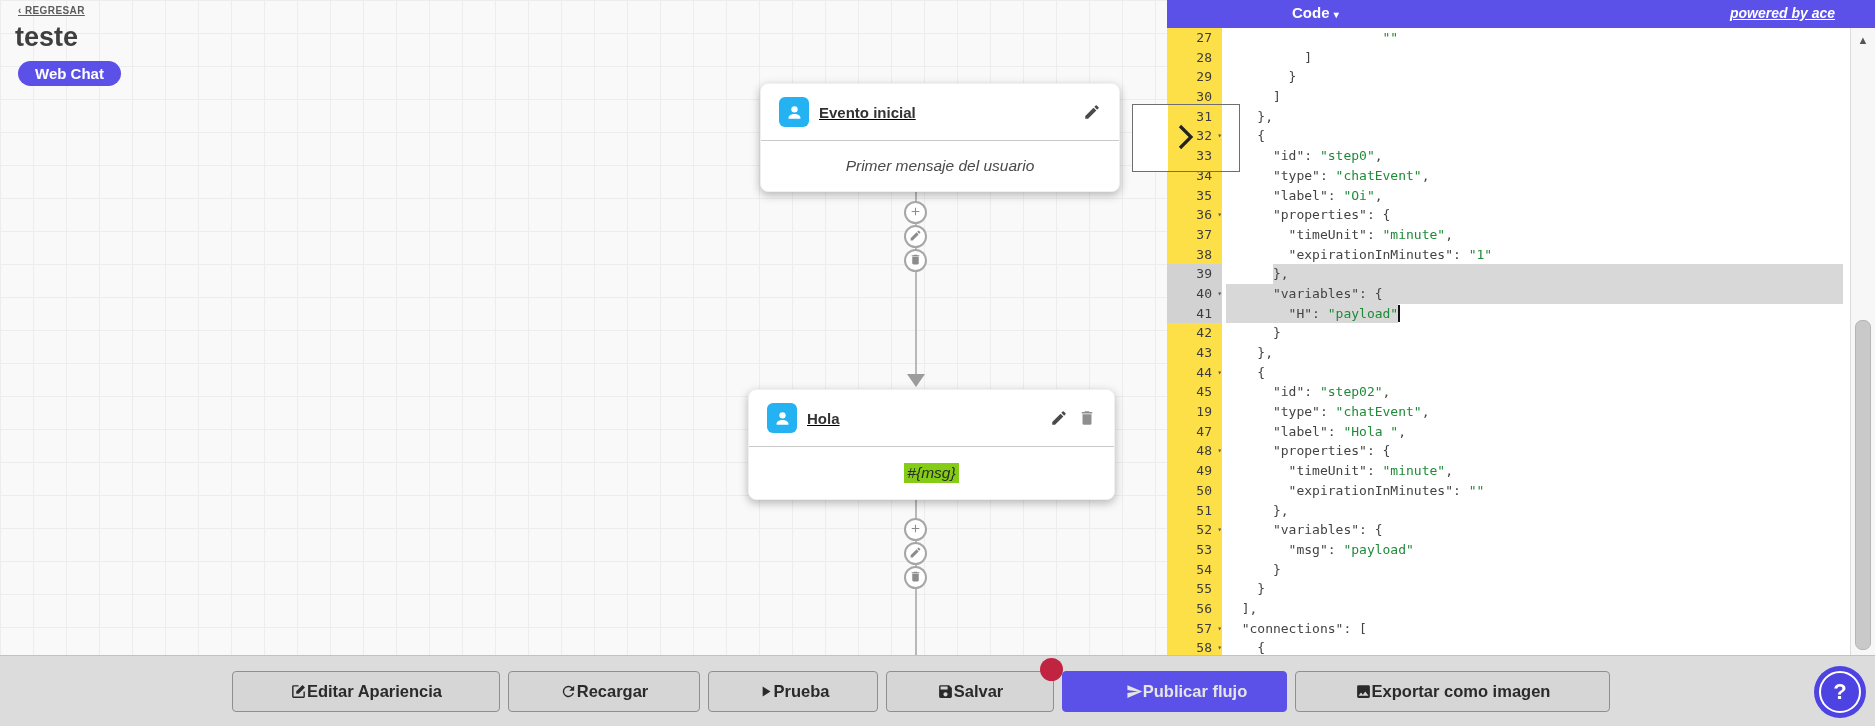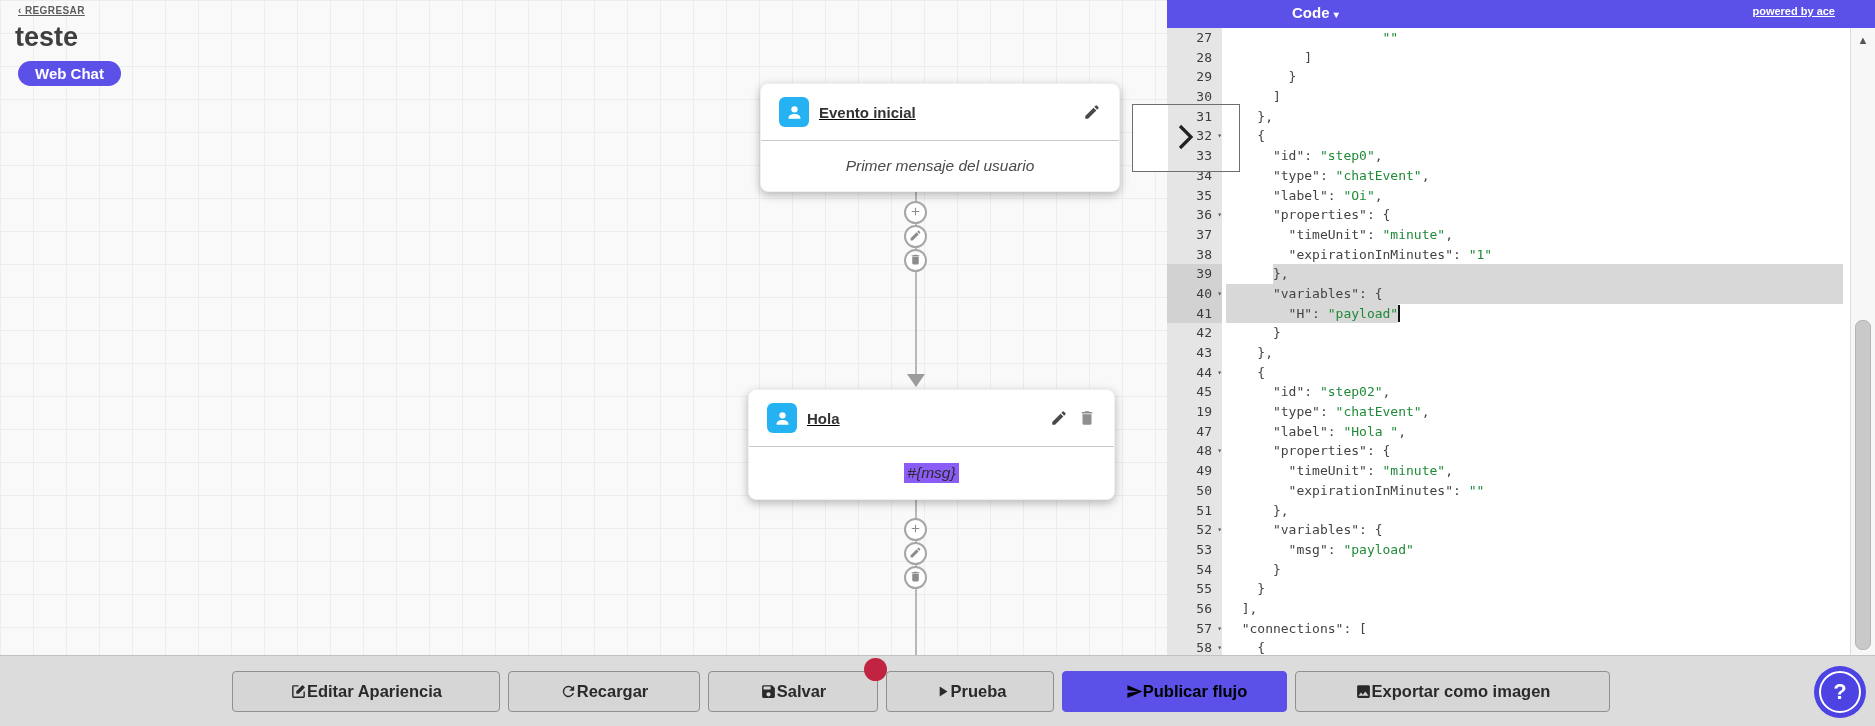--- a/index.html
+++ b/index.html
@@ -34,39 +34,39 @@
     padding:0 18px;border-bottom:1px solid #c9c9c9;box-sizing:border-box;text-decoration:underline;}
   .node-ic{width:30px;height:30px;border-radius:6px;background:#25b2f2;display:flex;
     align-items:center;justify-content:center;flex:0 0 30px;}
   .node-ic svg{width:19px;height:19px;fill:#fff;}
   .node-title{margin-left:10px;font-size:15px;font-weight:bold;color:#333;flex:1 1 auto;}
   .hicon{width:18px;height:18px;margin-left:10px;cursor:pointer;}
   .hicon svg{width:18px;height:18px;}
   .ic-edit{color:#4a4a4a}.ic-del{color:#8f8f8f}
   .node-body{position:absolute;left:0;right:0;top:57px;bottom:0;display:flex;
     align-items:center;justify-content:center;font-style:italic;font-size:15.5px;color:#4a4a4a;}
-  .hl{background:#8b5cf6;color:#2b2b2b;padding:1px 3px;}
+  .hl{background:#84cc16;color:#2b2b2b;padding:1px 3px;}
 
   
   .cbtn{position:absolute;left:904px;width:23px;height:23px;border-radius:50%;
     background:#fff;border:2px solid #a6a6a6;box-sizing:border-box;display:flex;
     align-items:center;justify-content:center;color:#8c8c8c;cursor:pointer;padding:0;}
   .cbtn svg{width:13px;height:13px;fill:currentColor;}
 
   
   .editor{position:absolute;left:1167px;top:0;width:708px;height:655px;background:#fff;}
   .ed-head{position:absolute;left:0;top:0;right:0;height:28px;background:#5b50e8;}
   .ed-mode{position:absolute;left:125px;top:4px;color:#fff;font-size:15px;font-weight:bold;cursor:pointer;}
   .caret{font-size:10px;}.caret::after{content:"▾";}
-  .powered{position:absolute;right:40px;top:5px;color:#fff;font-size:11px;font-weight:bold;
-    text-decoration:underline;cursor:pointer;}
+  .powered{position:absolute;right:40px;top:5px;color:#fff;font-size:14px;font-weight:bold;
+    text-decoration:underline;cursor:pointer;font-style:italic;}
   .code{position:absolute;left:0;top:28px;right:24px;bottom:0;overflow:hidden;background:#fff;
     font-family:"DejaVu Sans Mono",monospace;font-size:13px;}
   .crow{display:flex;height:19.7px;line-height:19.7px;}
-  .gut{width:55px;flex:0 0 55px;margin-right:4px;background:#e5e5e5;color:#3c3c3c;
+  .gut{width:55px;flex:0 0 55px;margin-right:4px;background:#fde047;color:#3c3c3c;
     text-align:right;position:relative;box-sizing:border-box;padding-right:10px;cursor:pointer;}
   .gut.gsel{background:#d2d2d2;}
   .fold{position:absolute;right:0;top:0;font-size:8px;color:#555;width:10px;}
   .ctext{position:relative;white-space:pre;flex:1 1 auto;}
   .ctext span{position:relative;z-index:1;}
   .tk-p{color:#434343;}.tk-s{color:#1f8a38;}
   .sel{position:absolute;top:0;bottom:0;background:#d8d8d8;z-index:0;}
   .cursor{position:absolute;top:1px;bottom:1px;width:2px;background:#111;z-index:2;}
   .vscroll{position:absolute;right:0;top:28px;bottom:0;width:24px;background:#f7f7f7;
     border-left:1px solid #ddd;cursor:pointer;}
@@ -83,21 +83,21 @@
     stroke:#222;stroke-width:3.2;fill:none;}
 
   
   .toolbar{position:absolute;left:0;right:0;top:655px;height:71px;background:#dcdcdc;
     border-top:1px solid #c2c2c2;display:flex;align-items:center;gap:8px;
     padding-left:232px;box-sizing:border-box;}
   .tbtn{position:relative;height:41px;border:1px solid #8f8f8f;border-radius:4px;background:#d6d6d6;
     display:flex;align-items:center;justify-content:center;font-family:"Liberation Sans",sans-serif;
     font-size:16.5px;font-weight:bold;color:#2a2a2a;cursor:pointer;padding:0 18px;box-sizing:border-box;}
   .tbtn svg{width:17px;height:17px;fill:currentColor;}
-  .tbtn.primary{background:#5b50e8;border-color:#5b50e8;color:#000000;padding-left:42px;}
+  .tbtn.primary{background:#5b50e8;border-color:#5b50e8;color:#e5e5e5;padding-left:42px;}
   .tbtn:nth-of-type(1){min-width:268px;}
   .tbtn:nth-of-type(2){min-width:192px;}
   .tbtn:nth-of-type(3){min-width:170px;}
   .tbtn:nth-of-type(4){min-width:168px;}
   .tbtn:nth-of-type(5){min-width:225px;}
   .tbtn:nth-of-type(6){min-width:315px;}
   .reddot{position:absolute;top:-14px;right:-10px;width:23px;height:23px;border-radius:50%;
     background:#c02440;}
   .help{position:absolute;left:1814px;top:666px;width:52px;height:52px;border-radius:50%;
     background:#4d43e3;border:none;cursor:pointer;color:#fff;font-size:22px;font-weight:bold;
@@ -360,33 +360,33 @@
         <span style="display: flex;">
           <svg viewBox="0 0 24 24">
             <path d="M17.65 6.35A8 8 0 1 0 19.73 14h-2.08A6 6 0 1 1 12 6c1.66 0 3.14.69 4.22 1.78L13 11h7V4l-2.35 2.35z"></path>
           </svg>
         </span>
         <span>Recargar</span>
       </button>
       <button class="tbtn">
         <span style="display: flex;">
           <svg viewBox="0 0 24 24">
+            <path d="M8 5v14l11-7z"></path>
+          </svg>
+        </span>
+        <span>Prueba</span>
+      </button>
+      <button class="tbtn">
+        <span style="display: flex;">
+          <svg viewBox="0 0 24 24">
             <path d="M17 3H5a2 2 0 0 0-2 2v14a2 2 0 0 0 2 2h14a2 2 0 0 0 2-2V7l-4-4zm-5 16a3 3 0 1 1 0-6 3 3 0 0 1 0 6zm3-10H5V5h10v4z"></path>
           </svg>
         </span>
         <span>Salvar</span>
         <span class="reddot"></span>
-      </button>
-      <button class="tbtn">
-        <span style="display: flex;">
-          <svg viewBox="0 0 24 24">
-            <path d="M8 5v14l11-7z"></path>
-          </svg>
-        </span>
-        <span>Prueba</span>
       </button>
       <button class="tbtn primary">
         <span style="display: flex;">
           <svg viewBox="0 0 24 24">
             <path d="M2.01 21 23 12 2.01 3 2 10l15 2-15 2z"></path>
           </svg>
         </span>
         <span>Publicar flujo</span>
       </button>
       <button class="tbtn">

